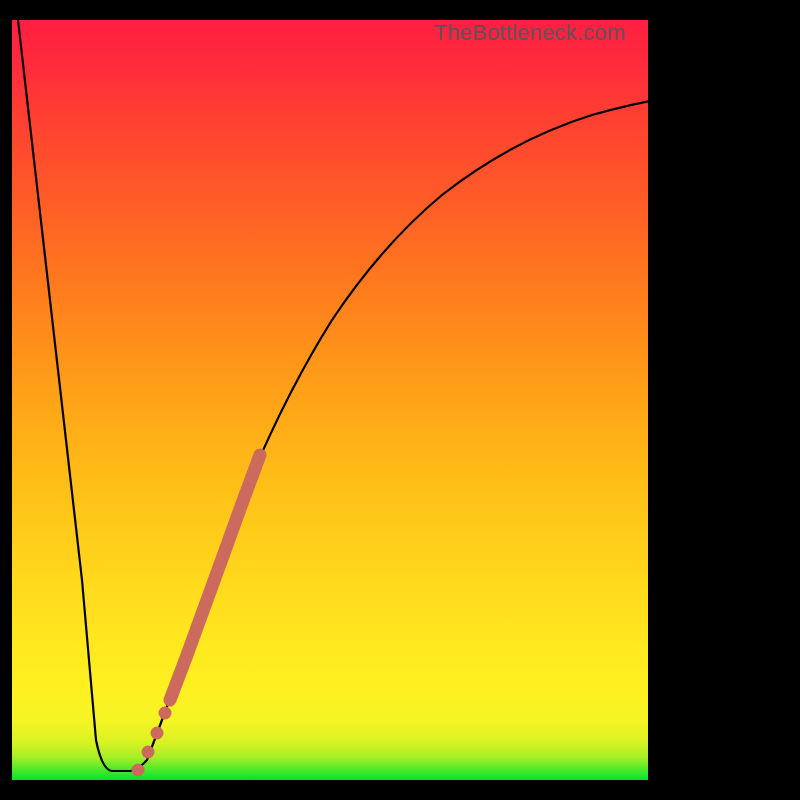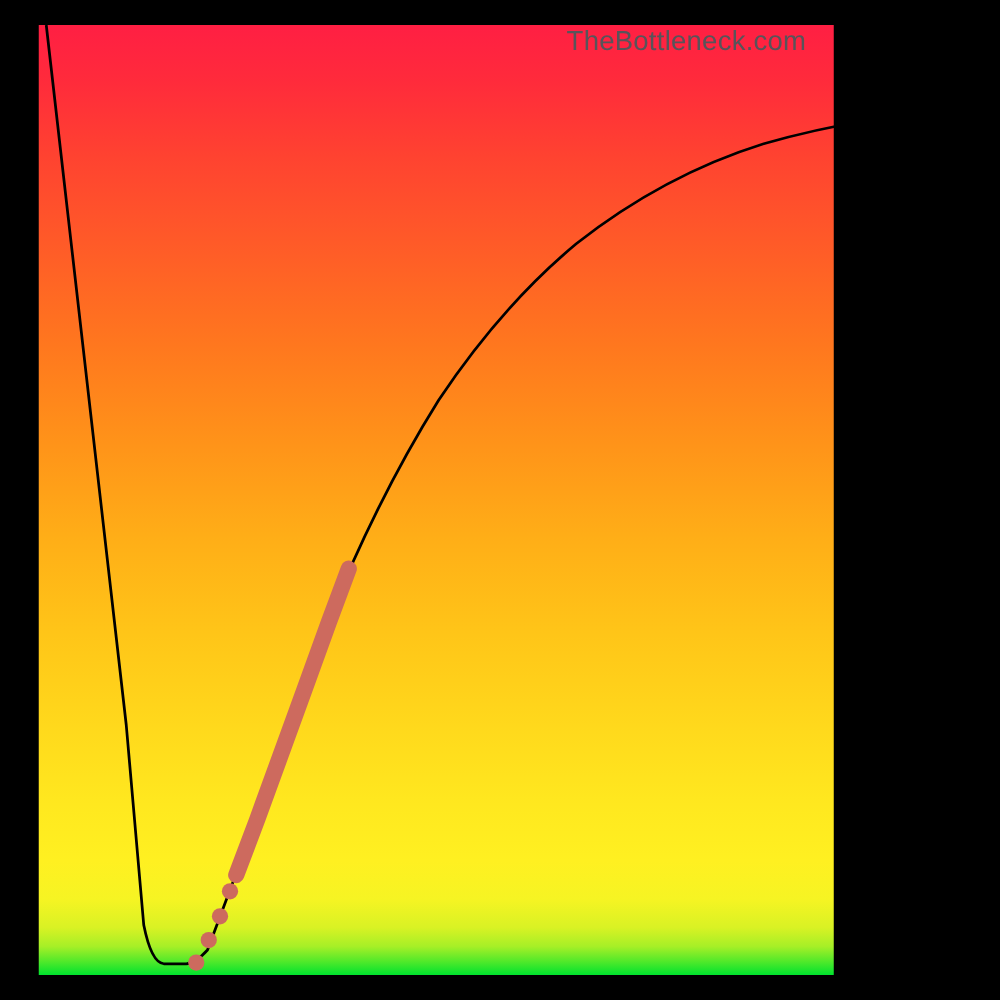--- a/index.html
+++ b/index.html
@@ -12,21 +12,21 @@
     font-family: Arial, Helvetica, sans-serif;
   }
   .frame {
     position: relative;
     width: 800px;
     height: 800px;
     background: #000;
   }
   .plot-area {
     position: absolute;
-    left: 31px;
+    left: 12px;
     top: 20px;
     width: 636px;
     height: 760px;
     
     background: linear-gradient(
       to top,
       #00e32e 0%,
       #55e92a 1.5%,
       #a6ef27 3%,
       #d9f224 5%,

